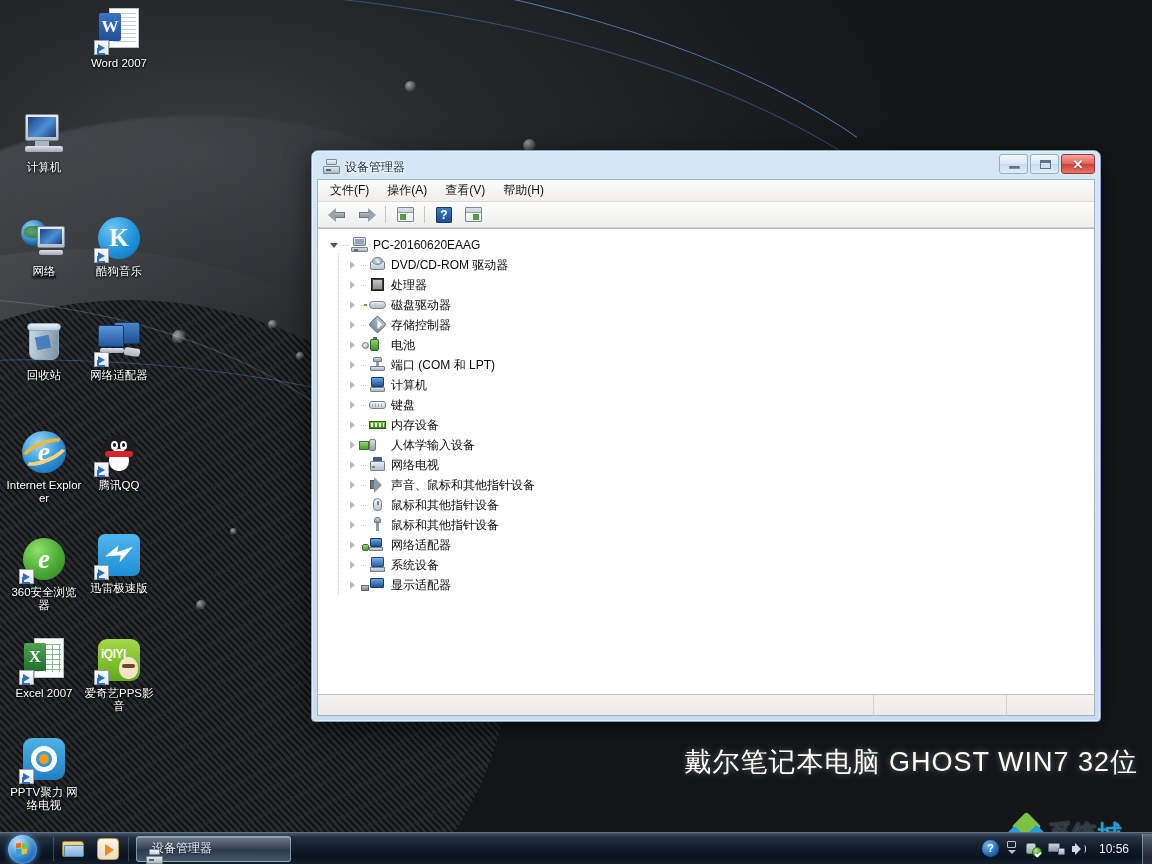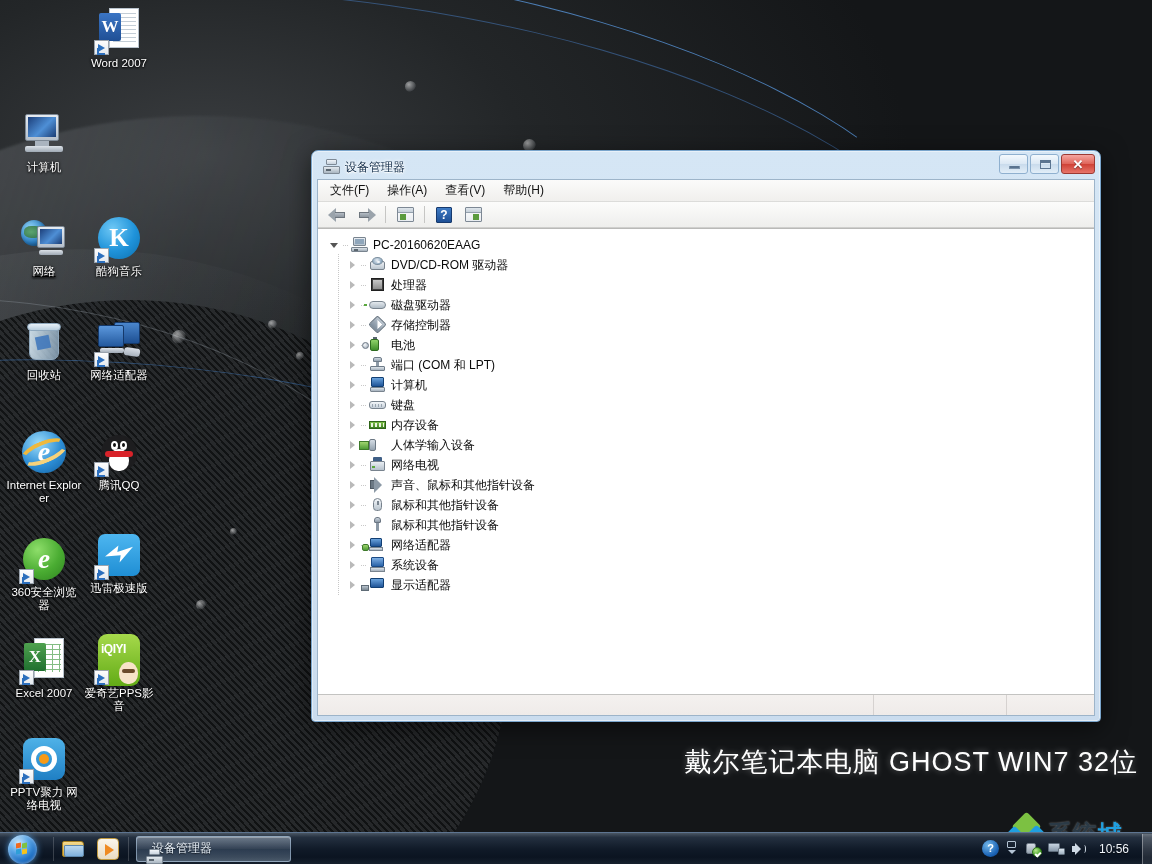--- a/index.html
+++ b/index.html
@@ -201,21 +201,21 @@
   .art-excel .pg { position:absolute; right:0; top:0; width:30px; height:40px; background:#fff; border:1px solid #b9c3cd; }
   .art-excel .grid { position:absolute; right:3px; top:6px; width:23px; height:28px;
     background:repeating-linear-gradient(#5aa85a 0 1px, transparent 1px 5px),
                repeating-linear-gradient(90deg,#5aa85a 0 1px, transparent 1px 7px);
     opacity:.75; }
   .art-excel .xbox { position:absolute; left:0; top:5px; width:22px; height:28px;
     background:linear-gradient(#4fa24f,#1f6f2f); border-radius:2px;
     color:#fff; font-weight:bold; font-size:17px; line-height:28px; text-align:center;
     font-family:"Liberation Serif", serif; }
 
-  .art-iqiyi { width:42px; height:52px; border-radius:9px;
+  .art-iqiyi { width:42px; height:42px; border-radius:9px;
     background:linear-gradient(#a6d94b,#62ab16); position:relative; overflow:hidden; }
   .art-iqiyi .txt { position:absolute; left:3px; top:8px; color:#fff; font-weight:bold; font-size:12px;
     letter-spacing:-.5px; font-family:"Liberation Sans", sans-serif; }
   .art-iqiyi .face { position:absolute; right:2px; bottom:2px; width:19px; height:22px;
     background:#f7e3c8; border-radius:50% 50% 45% 45%; }
   .art-iqiyi .face:after { content:""; position:absolute; left:3px; top:7px; width:13px; height:4px;
     background:#6b4a2a; border-radius:2px; }
 
   .art-pptv { width:42px; height:42px; border-radius:9px;
     background:linear-gradient(#4fb2e8,#1f7fc4); position:relative; }

